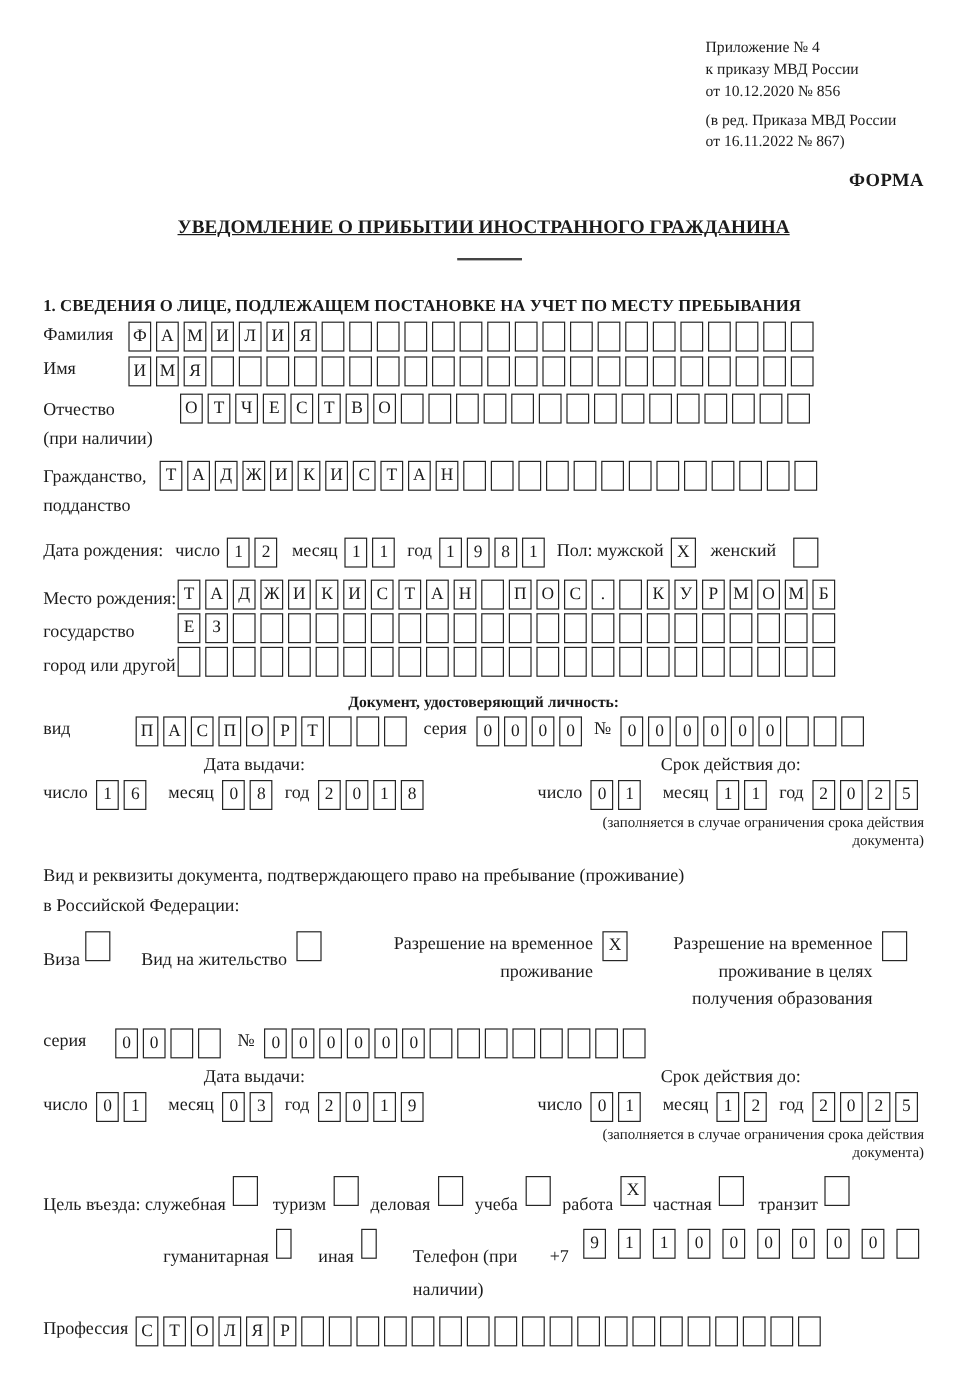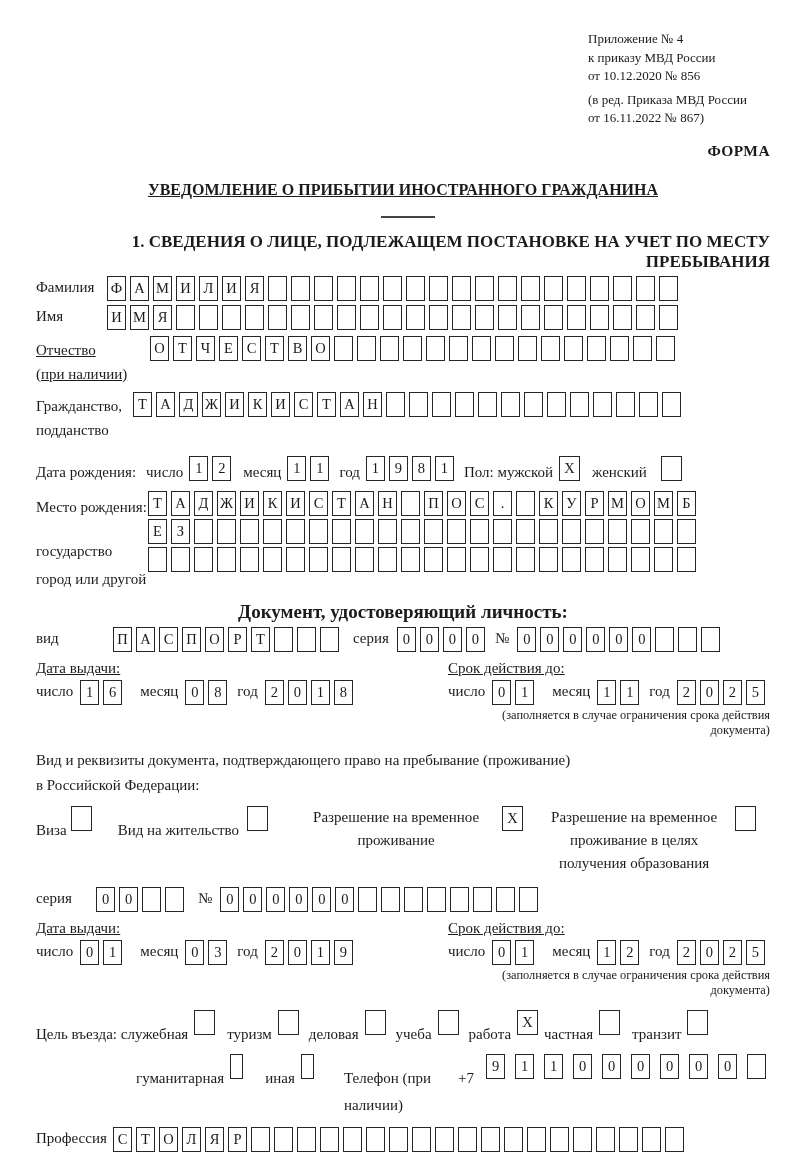--- a/index.html
+++ b/index.html
@@ -13,59 +13,59 @@
   .page { padding:30px 30px 10px 36px; }
 
   
   .hdr { width:218px; margin-left:552px; font-size:13px; line-height:18.5px; }
   .hdr span { display:block; }
   .hdr .gap { margin-top:5px; }
   .forma { text-align:right; font-weight:bold; font-size:15.5px; margin-top:14px; letter-spacing:.4px; }
 
   .title { text-align:center; font-weight:bold; font-size:16px; line-height:23px; margin-top:18px; }
   .blank-line { display:inline-block; width:54px; border-bottom:2px solid #444; height:12px; margin-left:10px; }
-  .sec { text-align:right; font-weight:bold; font-size:17px; margin-top:8px; }
+  .sec { text-align:left; font-weight:bold; font-size:14px; margin-top:24px; }
 
   
   .boxes { white-space:nowrap; }
   .box {
     display:inline-block; width:19px; height:25px; line-height:23px;
     border:1.5px solid #262626; margin-right:4px; text-align:center;
     font-size:14.5px; vertical-align:top; background:#fff;
   }
   .cbox { width:21px; }
 
   .frow { display:flex; align-items:flex-start; margin-top:4px; }
   .lab { flex:none; padding-top:3px; }
   .lab2 { flex:none; line-height:24px; padding-top:2px; }
-  .w71 { width:71px; } .w114 { width:114px;text-decoration:underline; } .w97 { width:97px; }
+  .w71 { width:71px; } .w114 { width:114px; } .w97 { width:97px; }
   .w112 { width:112px; } .w77 { width:77px; }
 
   .inline-lab { padding-top:3px; }
   .ml6{margin-left:6px;} .ml8{margin-left:8px;} .ml10{margin-left:10px;}
   .ml14{margin-left:14px;} .ml18{margin-left:18px;} .ml22{margin-left:22px;}
   .ml26{margin-left:26px;} .mr6{margin-right:6px;} .mr8{margin-right:8px;}
 
-  .center-bold { text-align:center; font-weight:bold; font-size:19px; margin-top:8px; }
+  .center-bold { text-align:center; font-weight:bold; font-size:13px; margin-top:8px; }
 
   .datecols { display:flex; margin-top:8px; }
   .dcol-l { width:412px; }
   .dcol-r { flex:1; }
-  .dhead { margin-bottom:3px;text-decoration:underline; }
+  .dhead { text-align:center; margin-bottom:3px; }
   .dcol-l .dhead { padding-right:60px; }
   .dline { display:flex; align-items:flex-start; }
   .dlab { padding-top:3px; margin-right:7px; }
   .dnote { text-align:right; font-size:12.4px; margin-top:3px; }
 
   .plain { margin-top:10px; line-height:25px; }
 
   .optrow { display:flex; margin-top:8px; }
   .opt { display:flex; align-items:flex-start; }
   .optlab { line-height:25px; padding-top:1px;margin-top:11px; }
-  .optlines { text-align:center; line-height:23px; }
+  .optlines { text-align:right; line-height:23px; }
   .optlines span { display:block; }
   .opt .box { margin-left:8px; flex:none; }
 
   .prow { display:flex; align-items:flex-start; margin-top:12px; }
   .prow .optlab { line-height:27px; padding-top:0; }
   .prow .box { margin-left:6px; }
 </style>
 </head>
 <body>
 
@@ -109,38 +109,38 @@
   </div>
 
   <div class="frow" style="margin-top:6px;">
     <span class="lab2 w97">
       <span style="display:block;">Гражданство,</span>
       <span style="display:block;">подданство</span>
     </span>
     <span class="boxes"><span class="box">Т</span><span class="box">А</span><span class="box">Д</span><span class="box">Ж</span><span class="box">И</span><span class="box">К</span><span class="box">И</span><span class="box">С</span><span class="box">Т</span><span class="box">А</span><span class="box">Н</span><span class="box"></span><span class="box"></span><span class="box"></span><span class="box"></span><span class="box"></span><span class="box"></span><span class="box"></span><span class="box"></span><span class="box"></span><span class="box"></span><span class="box"></span><span class="box"></span><span class="box"></span></span>
   </div>
 
-  <div class="frow" style="margin-top:14px; align-items:flex-end;">
+  <div class="frow" style="margin-top:14px; align-items:flex-start;">
     <span class="inline-lab">Дата рождения:</span>
     <span class="inline-lab ml10 mr6">число</span>
     <span class="boxes"><span class="box">1</span><span class="box">2</span></span>
     <span class="inline-lab ml8 mr6">месяц</span>
     <span class="boxes"><span class="box">1</span><span class="box">1</span></span>
     <span class="inline-lab ml6 mr6">год</span>
     <span class="boxes"><span class="box">1</span><span class="box">9</span><span class="box">8</span><span class="box">1</span></span>
     <span class="inline-lab ml6">Пол: мужской</span>
     <span class="box cbox ml6">X</span>
     <span class="inline-lab ml8">женский</span>
     <span class="box cbox ml14"></span>
   </div>
 
   <div class="frow" style="margin-top:10px;">
     <span class="lab2 w112" style="line-height:28px;">
       <span style="display:block;">Место рождения:</span>
-      <span style="display:block;margin-top:16px;">государство</span>
+      <span style="display:block;">государство</span>
       <span style="display:block;">город или другой</span>
     </span>
     <span>
       <span class="boxes" style="display:block; margin-bottom:3px;"><span class="box">Т</span><span class="box">А</span><span class="box">Д</span><span class="box">Ж</span><span class="box">И</span><span class="box">К</span><span class="box">И</span><span class="box">С</span><span class="box">Т</span><span class="box">А</span><span class="box">Н</span><span class="box"></span><span class="box">П</span><span class="box">О</span><span class="box">С</span><span class="box">.</span><span class="box"></span><span class="box">К</span><span class="box">У</span><span class="box">Р</span><span class="box">М</span><span class="box">О</span><span class="box">М</span><span class="box">Б</span></span>
       <span class="boxes" style="display:block; margin-bottom:3px;"><span class="box">Е</span><span class="box">З</span><span class="box"></span><span class="box"></span><span class="box"></span><span class="box"></span><span class="box"></span><span class="box"></span><span class="box"></span><span class="box"></span><span class="box"></span><span class="box"></span><span class="box"></span><span class="box"></span><span class="box"></span><span class="box"></span><span class="box"></span><span class="box"></span><span class="box"></span><span class="box"></span><span class="box"></span><span class="box"></span><span class="box"></span><span class="box"></span></span>
       <span class="boxes" style="display:block;"><span class="box"></span><span class="box"></span><span class="box"></span><span class="box"></span><span class="box"></span><span class="box"></span><span class="box"></span><span class="box"></span><span class="box"></span><span class="box"></span><span class="box"></span><span class="box"></span><span class="box"></span><span class="box"></span><span class="box"></span><span class="box"></span><span class="box"></span><span class="box"></span><span class="box"></span><span class="box"></span><span class="box"></span><span class="box"></span><span class="box"></span><span class="box"></span></span>
     </span>
   </div>
 
   <div class="center-bold">Документ, удостоверяющий личность:</div>

